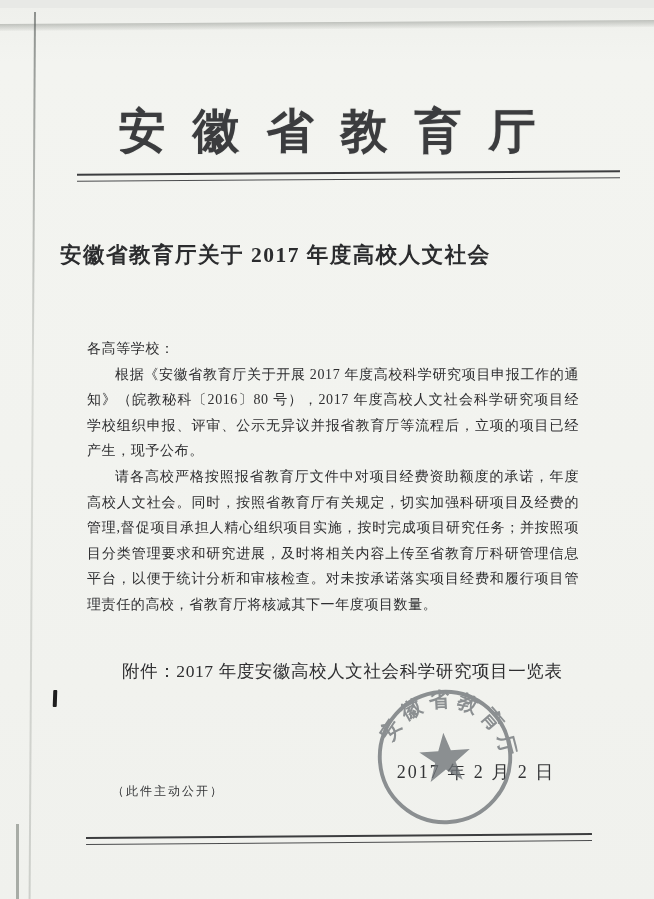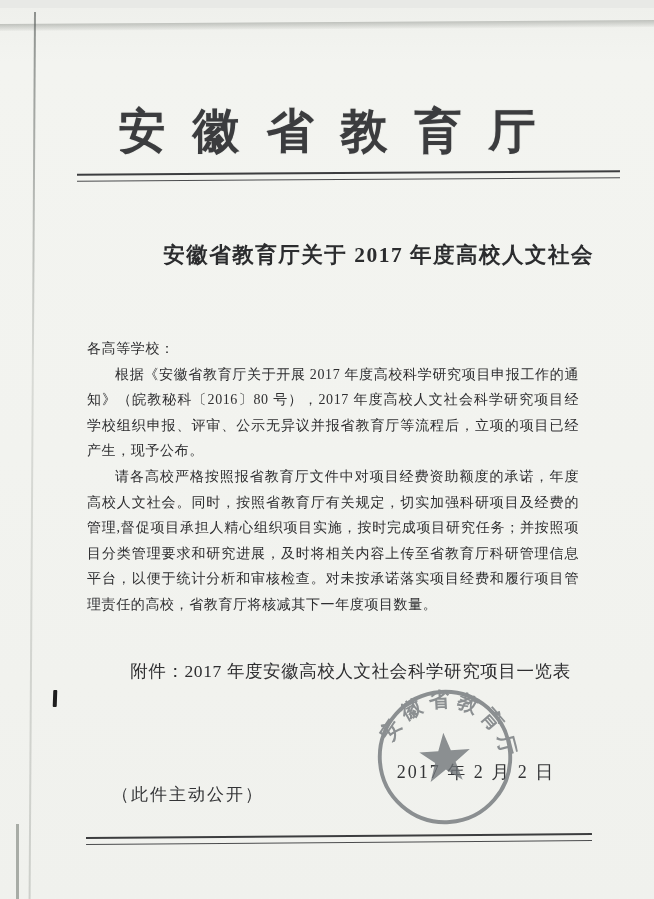--- a/index.html
+++ b/index.html
@@ -48,50 +48,50 @@
     transform:rotate(-0.35deg);
   }
   .doc-number{
     position:absolute;left:78px;top:182px;width:508px;
     text-align:right;
     font-size:17.5px;letter-spacing:2px;color:#3a3b3d;
   }
   
   .doc-title{
     position:absolute;left:60px;top:229px;width:534px;
-    text-align:right;
+    text-align:left;
     font-size:21.5px;font-weight:bold;line-height:36px;
     letter-spacing:1.5px;color:#2b2c2e;
   }
   
   .body-block{
     position:absolute;left:87px;top:328px;width:492px;
     font-size:14px;line-height:25.6px;
     letter-spacing:0.6px;
     text-align:justify;
   }
   .body-block p{margin:0;text-indent:2em;}
   .body-block .salutation{text-indent:0;}
   .attachment-line{
     position:absolute;left:87px;top:651px;width:492px;
-    font-size:17.5px;letter-spacing:0.6px;text-indent:2em;text-align:center;
+    font-size:17.5px;letter-spacing:0.6px;text-indent:2em;
   }
   
   .issue-date{
     position:absolute;left:366px;top:752px;width:220px;
     font-size:18px;letter-spacing:2px;color:#333436;text-align:center;
   }
   .official-seal{
     position:absolute;left:372px;top:676px;width:146px;height:146px;
     opacity:0.78;
     transform:rotate(-4deg);
   }
   .footer-note{
     position:absolute;left:112px;top:775px;
-    font-size:17px;letter-spacing:2px;color:#333436;
+    font-size:12px;letter-spacing:2px;color:#333436;
   }
   .footer-rule{
     position:absolute;left:86px;top:827px;width:506px;height:5px;
     border-top:2px solid #3c3d3f;
     border-bottom:1.5px solid #4a4b4d;
     transform:rotate(-0.45deg);
   }
 </style>
 </head>
 <body>

